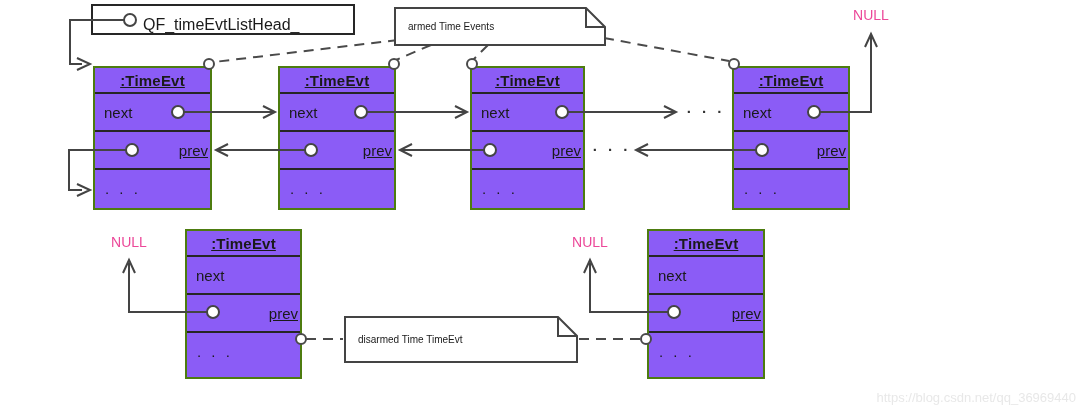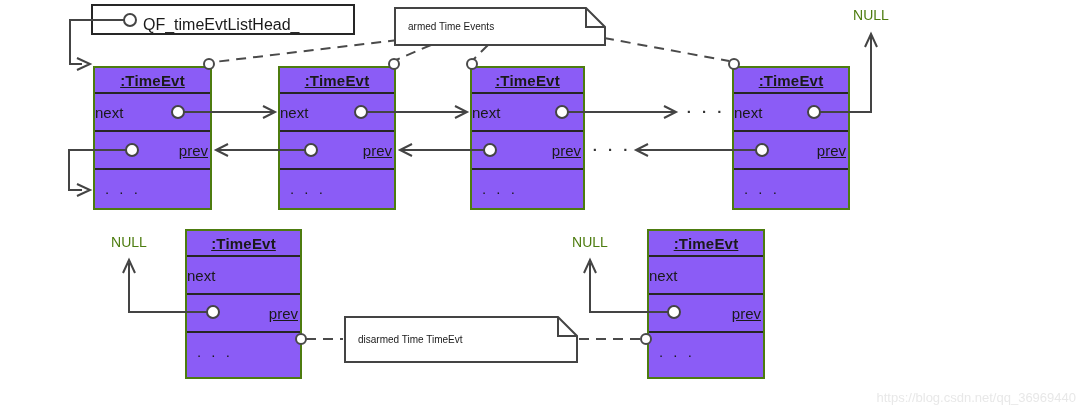--- a/index.html
+++ b/index.html
@@ -5,37 +5,37 @@
   html,body{margin:0;padding:0;background:#fff;}
   body{font-family:"Liberation Sans","DejaVu Sans",sans-serif;color:#1a1a1a;}
   #stage{position:relative;width:1080px;height:413px;background:#fff;overflow:hidden;}
 
   
   .evt-box{position:absolute;border:2px solid #4d7c0f;background:#8b5cf6;box-sizing:border-box;}
   .evt-title{height:24px;border-bottom:2px solid #262626;display:flex;align-items:center;justify-content:center;
              font-size:15px;font-weight:bold;text-decoration:underline;letter-spacing:.2px;}
   .evt-row{height:36px;display:flex;align-items:center;font-size:15px;}
   .row-sep{border-top:2px solid #262626;}
-  .next-row span{}
+  .next-row span{padding-left:9px;}
   .prev-row{justify-content:flex-end;}
   .prev-row span{padding-right:2px;text-decoration:underline;}
   .dots-row{flex:1;font-size:15px;letter-spacing:3px;}
   .dots-row span{padding-left:10px;}
 
   
   .head-box{position:absolute;left:91px;top:4px;width:264px;height:31px;border:2px solid #262626;
             box-sizing:border-box;background:#fff;display:flex;align-items:center;}
   .head-box span{padding-left:50px;font-size:16px;margin-top:11px;}
 
   
   #wires{position:absolute;left:0;top:0;width:1080px;height:413px;pointer-events:none;}
 
   
   .note-text{position:absolute;display:flex;align-items:center;font-size:10px;z-index:3;}
-  .null-label{position:absolute;width:52px;text-align:center;font-size:14px;color:#4d7c0f;z-index:3;}
+  .null-label{position:absolute;width:52px;text-align:center;font-size:14px;color:#ec4899;z-index:3;}
   .gap-dots{position:absolute;width:44px;text-align:center;font-size:15px;font-weight:bold;
             letter-spacing:3px;color:#333;z-index:3;}
   .watermark{position:absolute;right:4px;top:390px;font-size:13px;color:#e8e8e8;z-index:3;}
 </style>
 </head>
 <body>
 
 <div id="stage">
 
   <div class="head-box">

